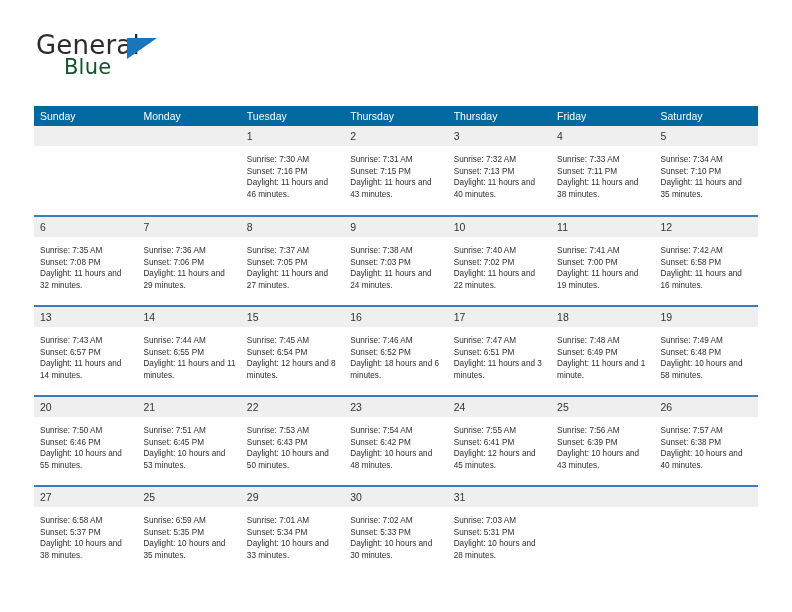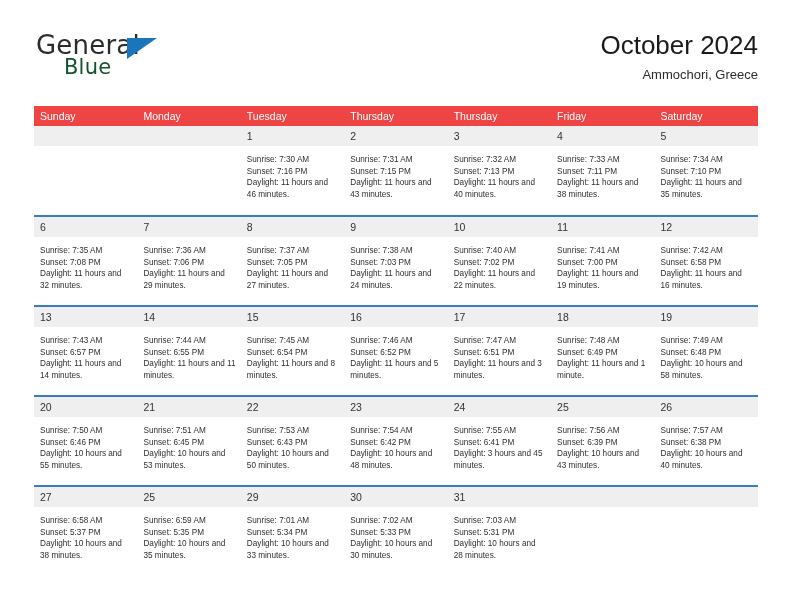--- a/index.html
+++ b/index.html
@@ -95,21 +95,21 @@
     position: absolute;
     left: 34px;
     top: 106px;
     width: 724px;
     border-collapse: collapse;
     table-layout: fixed;
   }
   .calendar col { width: 103.43px; }
 
   .calendar thead th {
-    background: #ef4444;
+    background: #0369a1;
     color: #ffffff;
     font-size: 10.5px;
     font-weight: 400;
     text-align: left;
     padding: 4px 0 4px 6px;
     height: 18px;
     box-sizing: border-box;
     vertical-align: middle;
     border: none;
   }
@@ -155,24 +155,20 @@
 <div class="page">
 
   <div class="header">
 
     <div class="logo">
       <span class="logo-general">General</span>
       <span class="logo-triangle"></span>
       <span class="logo-blue">Blue</span>
     </div>
 
-    <div class="title-block">
-      <div class="cal-title">October 2024</div>
-      <div class="cal-subtitle">Ammochori, Greece</div>
-    </div>
 
   </div>
 
   <table class="calendar">
     <colgroup>
       <col>
         <col>
         <col>
         <col>
         <col>
@@ -312,29 +308,29 @@
               <div>Sunrise: 7:44 AM</div>
               <div>Sunset: 6:55 PM</div>
               <div class="daylight">Daylight: 11 hours and 11 minutes.</div>
             </div>
           </td>
           <td>
             <span class="daynum">15</span>
             <div class="info">
               <div>Sunrise: 7:45 AM</div>
               <div>Sunset: 6:54 PM</div>
-              <div class="daylight">Daylight: 11 hours and 8 minutes.</div>
+              <div class="daylight">Daylight: 12 hours and 8 minutes.</div>
             </div>
           </td>
           <td>
             <span class="daynum">16</span>
             <div class="info">
               <div>Sunrise: 7:46 AM</div>
               <div>Sunset: 6:52 PM</div>
-              <div class="daylight">Daylight: 11 hours and 5 minutes.</div>
+              <div class="daylight">Daylight: 18 hours and 6 minutes.</div>
             </div>
           </td>
           <td>
             <span class="daynum">17</span>
             <div class="info">
               <div>Sunrise: 7:47 AM</div>
               <div>Sunset: 6:51 PM</div>
               <div class="daylight">Daylight: 11 hours and 3 minutes.</div>
             </div>
           </td>
@@ -386,21 +382,21 @@
               <div>Sunrise: 7:54 AM</div>
               <div>Sunset: 6:42 PM</div>
               <div class="daylight">Daylight: 10 hours and 48 minutes.</div>
             </div>
           </td>
           <td>
             <span class="daynum">24</span>
             <div class="info">
               <div>Sunrise: 7:55 AM</div>
               <div>Sunset: 6:41 PM</div>
-              <div class="daylight">Daylight: 3 hours and 45 minutes.</div>
+              <div class="daylight">Daylight: 12 hours and 45 minutes.</div>
             </div>
           </td>
           <td>
             <span class="daynum">25</span>
             <div class="info">
               <div>Sunrise: 7:56 AM</div>
               <div>Sunset: 6:39 PM</div>
               <div class="daylight">Daylight: 10 hours and 43 minutes.</div>
             </div>
           </td>

